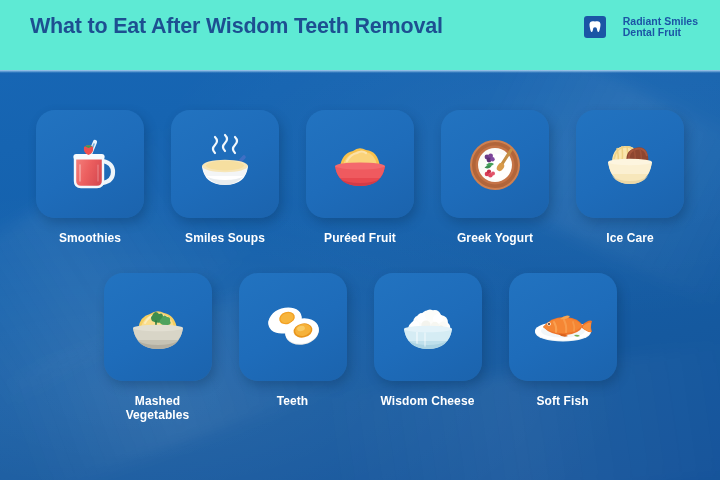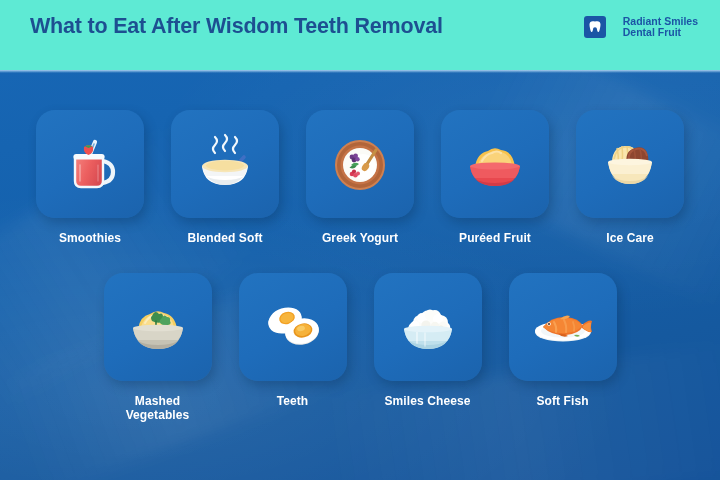--- a/index.html
+++ b/index.html
@@ -229,21 +229,40 @@
                 <path d="M10 35 h46 q-2 19 -23 19 q-21 0 -23 -19z" fill="#ffffff"></path>
                 <path d="M10 35 h46 q-1 6 -4 10 h-38 q-3 -4 -4 -10z" fill="#f3f5f6"></path>
 
                 <ellipse cx="33" cy="35" rx="23" ry="6.2" fill="#f7e6b8"></ellipse>
                 <ellipse cx="33" cy="34.6" rx="19" ry="4.8" fill="#f6dfa0"></ellipse>
 
                 <path d="M14 45 q8 9 19 9 q11 0 19 -9 q-6 4 -19 4 q-13 0 -19 -4z" fill="#dfe5e9" opacity="0.75"></path>
               </svg>
             </span>
           </div>
-          <div class="food-label">Blended Soft</div>
+          <div class="food-label">Smiles Soups</div>
+        </div>
+
+        <div class="food-item">
+          <div class="food-card">
+            <span>
+              <svg width="66" height="66" viewBox="0 0 66 66">
+
+                <path d="M13 36 q2 -14 13 -16 q6 -5 13 -1 q12 1 14 17z" fill="#f8c24c"></path>
+                <path d="M16 34 q3 -10 11 -12 q6 -4 12 -1 q9 2 11 13z" fill="#fad37a"></path>
+                <path d="M20 30 q4 -7 10 -8 q5 -3 9 0" fill="none" stroke="#fde3ad" stroke-width="2.2" stroke-linecap="round" opacity="0.9"></path>
+
+                <path d="M8 35 h50 q-3 20 -25 20 q-22 0 -25 -20z" fill="#e8484f"></path>
+                <path d="M8 35 h50 q-1 7 -5 12 h-40 q-4 -5 -5 -12z" fill="#ef5a5f"></path>
+                <path d="M13 48 q7 7 20 7 q13 0 20 -7 q-7 4 -20 4 q-13 0 -20 -4z" fill="#cf3a45" opacity="0.85"></path>
+                <ellipse cx="33" cy="35" rx="25" ry="3.4" fill="#f4696d"></ellipse>
+              </svg>
+            </span>
+          </div>
+          <div class="food-label">Puréed Fruit</div>
         </div>
 
         <div class="food-item">
           <div class="food-card">
             <span>
               <svg width="66" height="66" viewBox="0 0 66 66">
 
                 <circle cx="33" cy="34" r="24" fill="#b1653a"></circle>
                 <circle cx="33" cy="34" r="24" fill="none" stroke="#cf8050" stroke-width="2"></circle>
                 <circle cx="33" cy="34" r="19.5" fill="#c57346"></circle>
@@ -263,39 +282,20 @@
 
                 <path d="M24 34 q4 -4 8 -1 q-4 4 -8 1z" fill="#46a05a"></path>
                 <path d="M22.5 36.5 q3.5 -3.5 7 -1 q-3.5 3.5 -7 1z" fill="#3c8c4f"></path>
 
                 <path d="M49 19 L40 33" stroke="#c58f44" stroke-width="3.2" stroke-linecap="round"></path>
                 <ellipse cx="38.5" cy="36" rx="4.4" ry="3.2" fill="#d89a4a" transform="rotate(-55 38.5 36)"></ellipse>
               </svg>
             </span>
           </div>
           <div class="food-label">Greek Yogurt</div>
-        </div>
-
-        <div class="food-item">
-          <div class="food-card">
-            <span>
-              <svg width="66" height="66" viewBox="0 0 66 66">
-
-                <path d="M13 36 q2 -14 13 -16 q6 -5 13 -1 q12 1 14 17z" fill="#f8c24c"></path>
-                <path d="M16 34 q3 -10 11 -12 q6 -4 12 -1 q9 2 11 13z" fill="#fad37a"></path>
-                <path d="M20 30 q4 -7 10 -8 q5 -3 9 0" fill="none" stroke="#fde3ad" stroke-width="2.2" stroke-linecap="round" opacity="0.9"></path>
-
-                <path d="M8 35 h50 q-3 20 -25 20 q-22 0 -25 -20z" fill="#e8484f"></path>
-                <path d="M8 35 h50 q-1 7 -5 12 h-40 q-4 -5 -5 -12z" fill="#ef5a5f"></path>
-                <path d="M13 48 q7 7 20 7 q13 0 20 -7 q-7 4 -20 4 q-13 0 -20 -4z" fill="#cf3a45" opacity="0.85"></path>
-                <ellipse cx="33" cy="35" rx="25" ry="3.4" fill="#f4696d"></ellipse>
-              </svg>
-            </span>
-          </div>
-          <div class="food-label">Puréed Fruit</div>
         </div>
 
         <div class="food-item">
           <div class="food-card">
             <span>
               <svg width="66" height="66" viewBox="0 0 66 66">
 
                 <path d="M15 30 q1 -14 13 -15 q9 -1 11 6 q3 9 -4 12 z" fill="#fae6ad"></path>
                 <path d="M17 28 q2 -11 11 -12 q7 -1 9 5" fill="none" stroke="#f0d389" stroke-width="1.6"></path>
                 <path d="M20 17 q2 10 1 13" fill="none" stroke="#efd184" stroke-width="1.5"></path>
@@ -382,21 +382,21 @@
 
                 <path d="M9 35 h48 q-3 20 -24 20 q-21 0 -24 -20z" fill="#bfe0ec"></path>
                 <path d="M9 35 h48 q-1 7 -5 12 h-38 q-4 -5 -5 -12z" fill="#d5ecf4"></path>
                 <path d="M14 47 q7 8 19 8 q12 0 19 -8 q-7 4 -19 4 q-12 0 -19 -4z" fill="#a8d2e2" opacity="0.9"></path>
                 <path d="M22 38 v11" stroke="#ffffff" stroke-width="1.6" opacity="0.55" stroke-linecap="round"></path>
                 <path d="M30 39 v13" stroke="#ffffff" stroke-width="1.6" opacity="0.45" stroke-linecap="round"></path>
                 <ellipse cx="33" cy="35" rx="24" ry="3.2" fill="#e4f3f9"></ellipse>
               </svg>
             </span>
           </div>
-          <div class="food-label">Smiles Cheese</div>
+          <div class="food-label">Wisdom Cheese</div>
         </div>
 
         <div class="food-item">
           <div class="food-card">
             <span>
               <svg width="66" height="66" viewBox="0 0 66 66">
 
                 <ellipse cx="33" cy="38" rx="28" ry="9.5" fill="#eef4f6"></ellipse>
                 <ellipse cx="33" cy="37" rx="28" ry="9.5" fill="#ffffff"></ellipse>
                 <ellipse cx="33" cy="37" rx="22" ry="6.6" fill="#f2f7f9"></ellipse>

